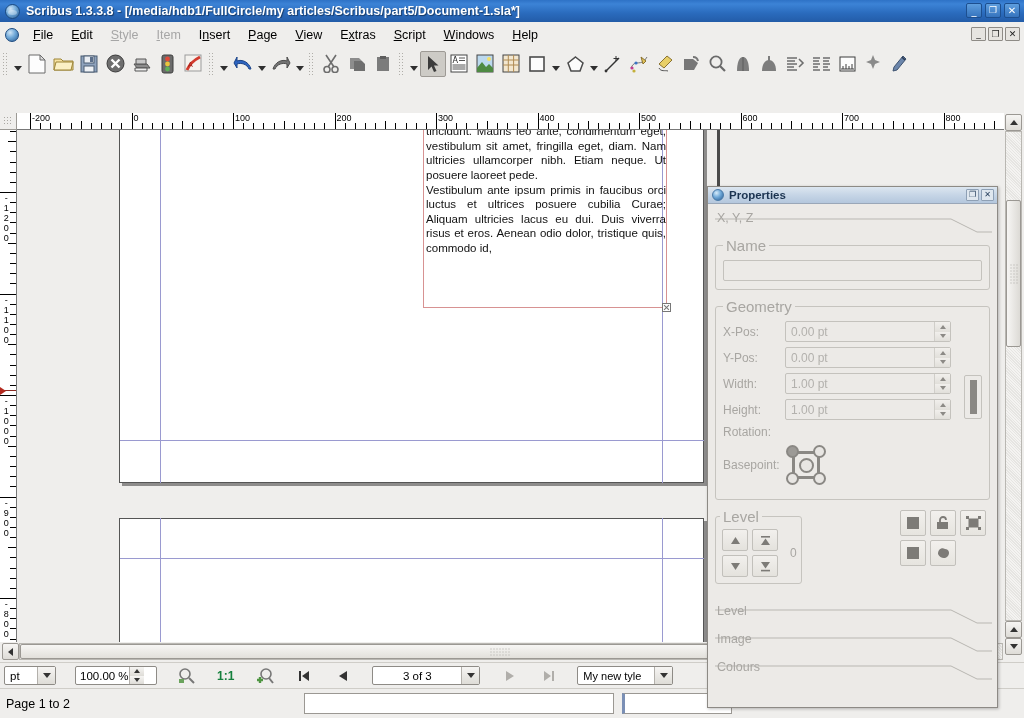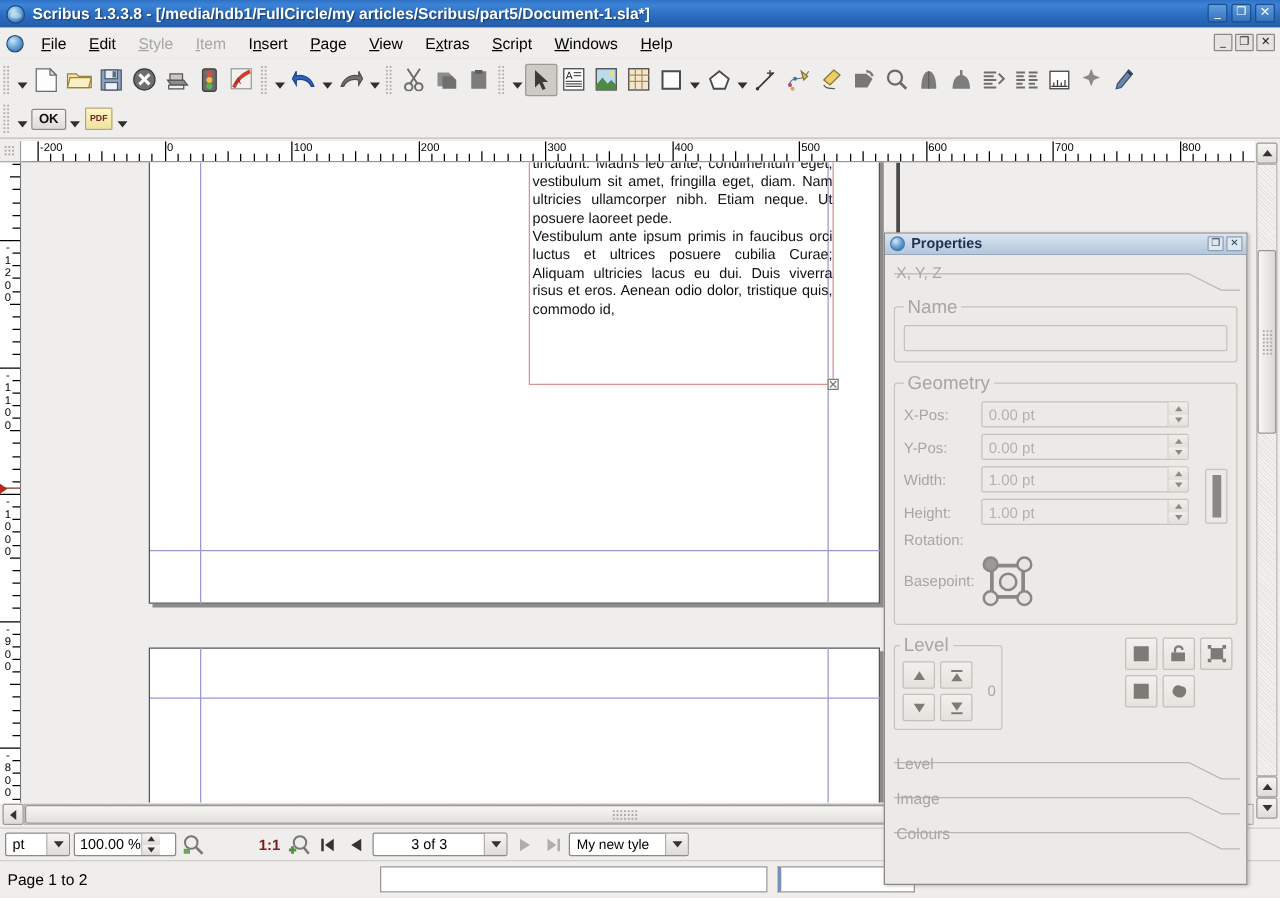--- a/index.html
+++ b/index.html
@@ -196,21 +196,21 @@
   }
   .arw{width:0;height:0;}
   .arw.up{border-left:4px solid transparent;border-right:4px solid transparent;border-bottom:5px solid #333;}
   .arw.down{border-left:4px solid transparent;border-right:4px solid transparent;border-top:5px solid #333;}
   .arw.left{border-top:4px solid transparent;border-bottom:4px solid transparent;border-right:5px solid #333;}
 
   
   #statusbar{
     position:absolute;left:0;top:662px;width:1024px;height:26px;
     background:#efeeec;border-top:1px solid #cfcdc8;
-    display:flex;align-items:center;gap:3px;padding-left:4px;box-sizing:border-box;
+    display:flex;align-items:center;gap:19px;padding-left:4px;box-sizing:border-box;
   }
   .combo{
     height:19px;display:flex;align-items:center;
     background:#fff;border:1px solid #8e8b86;border-radius:2px;box-sizing:border-box;
   }
   .combo .val{padding:0 5px;font-size:11.5px;color:#000;white-space:nowrap;}
   .combo .drop{
     width:17px;height:17px;margin-left:auto;flex:0 0 auto;
     background:linear-gradient(to bottom,#f6f5f3,#dedcd7);
     border-left:1px solid #b3b0ab;
@@ -222,21 +222,21 @@
   }
   .spin-arrows{
     width:14px;height:17px;display:flex;flex-direction:column;
     border-left:1px solid #b3b0ab;flex:0 0 auto;
   }
   .spin-arrows div{
     flex:1;display:flex;align-items:center;justify-content:center;
     background:linear-gradient(to bottom,#f6f5f3,#dedcd7);
   }
   .navbtn{width:20px;height:19px;display:flex;align-items:center;justify-content:center;}
-  .ratio{font-size:12px;font-weight:bold;color:#7f1d1d;padding:0 2px;margin-left:38px;}
+  .ratio{font-size:12px;font-weight:bold;color:#15803d;padding:0 2px;}
   #pagetext{
     position:absolute;left:0;top:688px;width:1024px;height:30px;
     background:#efeeec;border-top:1px solid #cfcdc8;
     display:flex;align-items:center;box-sizing:border-box;
   }
   #pagetext .label{padding-left:6px;font-size:12.5px;color:#000;}
   .status-field{
     position:absolute;top:4px;height:21px;
     background:#fff;border:1px solid #9b9893;box-sizing:border-box;
   }
@@ -559,28 +559,20 @@
         </svg>
     </div>
     <div class="tool">
       <svg width="18" height="19" viewBox="0 0 18 19">
           <path d="M13 2 l3 3 -9 11 -4 1 1 -4z" fill="#6c86ab" stroke="#3f5370"></path>
           <path d="M12 3 l3 3" stroke="#2b3a52" stroke-width="1.5"></path>
         </svg>
     </div>
   </div>
 
-  <div class="toolbar" id="toolbar2">
-    <div class="gripdots"></div>
-    <div class="caret"></div>
-    <div class="okbtn">OK</div>
-    <div class="caret"></div>
-    <div class="pdfbtn">PDF</div>
-    <div class="caret"></div>
-  </div>
 
   <div class="ruler-corner"></div>
   <div id="hruler">
       <div class="rtick" style="left: 13px; top: 0px; width: 1px; height: 16px;"></div>
       <div class="rlab" style="left: 15px; top: 1px;">-200</div>
       <div class="rtick" style="left: 23.15px; top: 10px; width: 1px; height: 6px;"></div>
       <div class="rtick" style="left: 33.3px; top: 10px; width: 1px; height: 6px;"></div>
       <div class="rtick" style="left: 43.45px; top: 10px; width: 1px; height: 6px;"></div>
       <div class="rtick" style="left: 53.6px; top: 10px; width: 1px; height: 6px;"></div>
       <div class="rtick" style="left: 63.75px; top: 8px; width: 1px; height: 8px;"></div>

